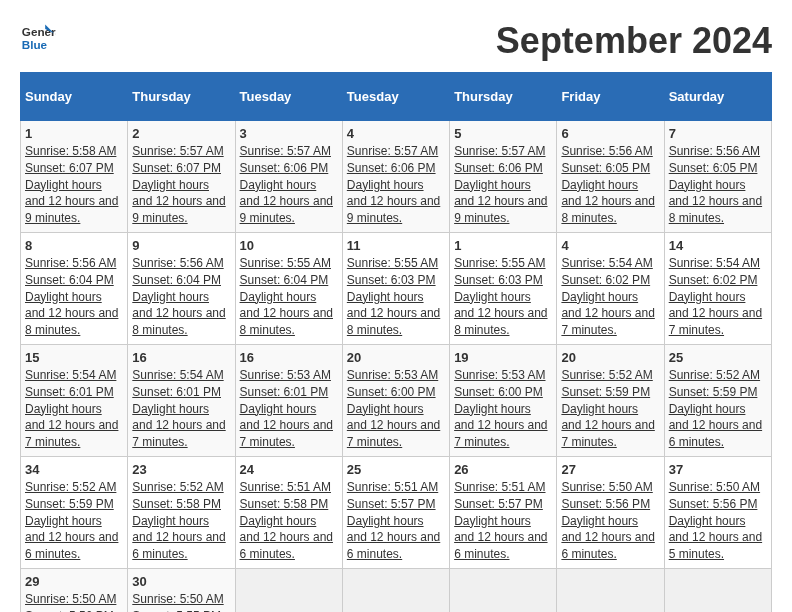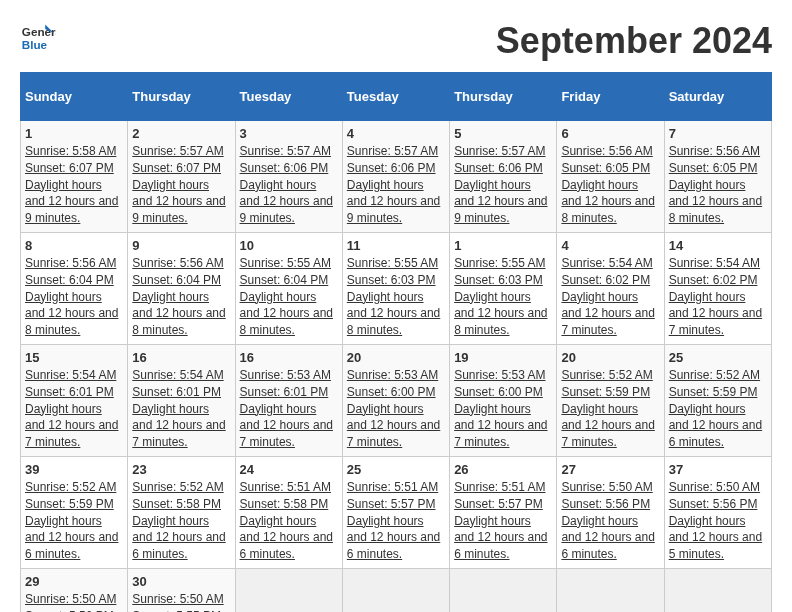--- a/index.html
+++ b/index.html
@@ -195,21 +195,21 @@
         <span class="day-num">20</span>
         <span class="day-info">Sunrise: 5:52 AM<br>Sunset: 5:59 PM<br>Daylight hours<br>and 12 hours and 7 minutes.</span>
       </td>
         <td>
         <span class="day-num">25</span>
         <span class="day-info">Sunrise: 5:52 AM<br>Sunset: 5:59 PM<br>Daylight hours<br>and 12 hours and 6 minutes.</span>
       </td>
       </tr>
       <tr>
         <td>
-        <span class="day-num">39</span>
+        <span class="day-num">34</span>
         <span class="day-info">Sunrise: 5:52 AM<br>Sunset: 5:59 PM<br>Daylight hours<br>and 12 hours and 6 minutes.</span>
       </td>
         <td>
         <span class="day-num">23</span>
         <span class="day-info">Sunrise: 5:52 AM<br>Sunset: 5:58 PM<br>Daylight hours<br>and 12 hours and 6 minutes.</span>
       </td>
         <td>
         <span class="day-num">24</span>
         <span class="day-info">Sunrise: 5:51 AM<br>Sunset: 5:58 PM<br>Daylight hours<br>and 12 hours and 6 minutes.</span>
       </td>

